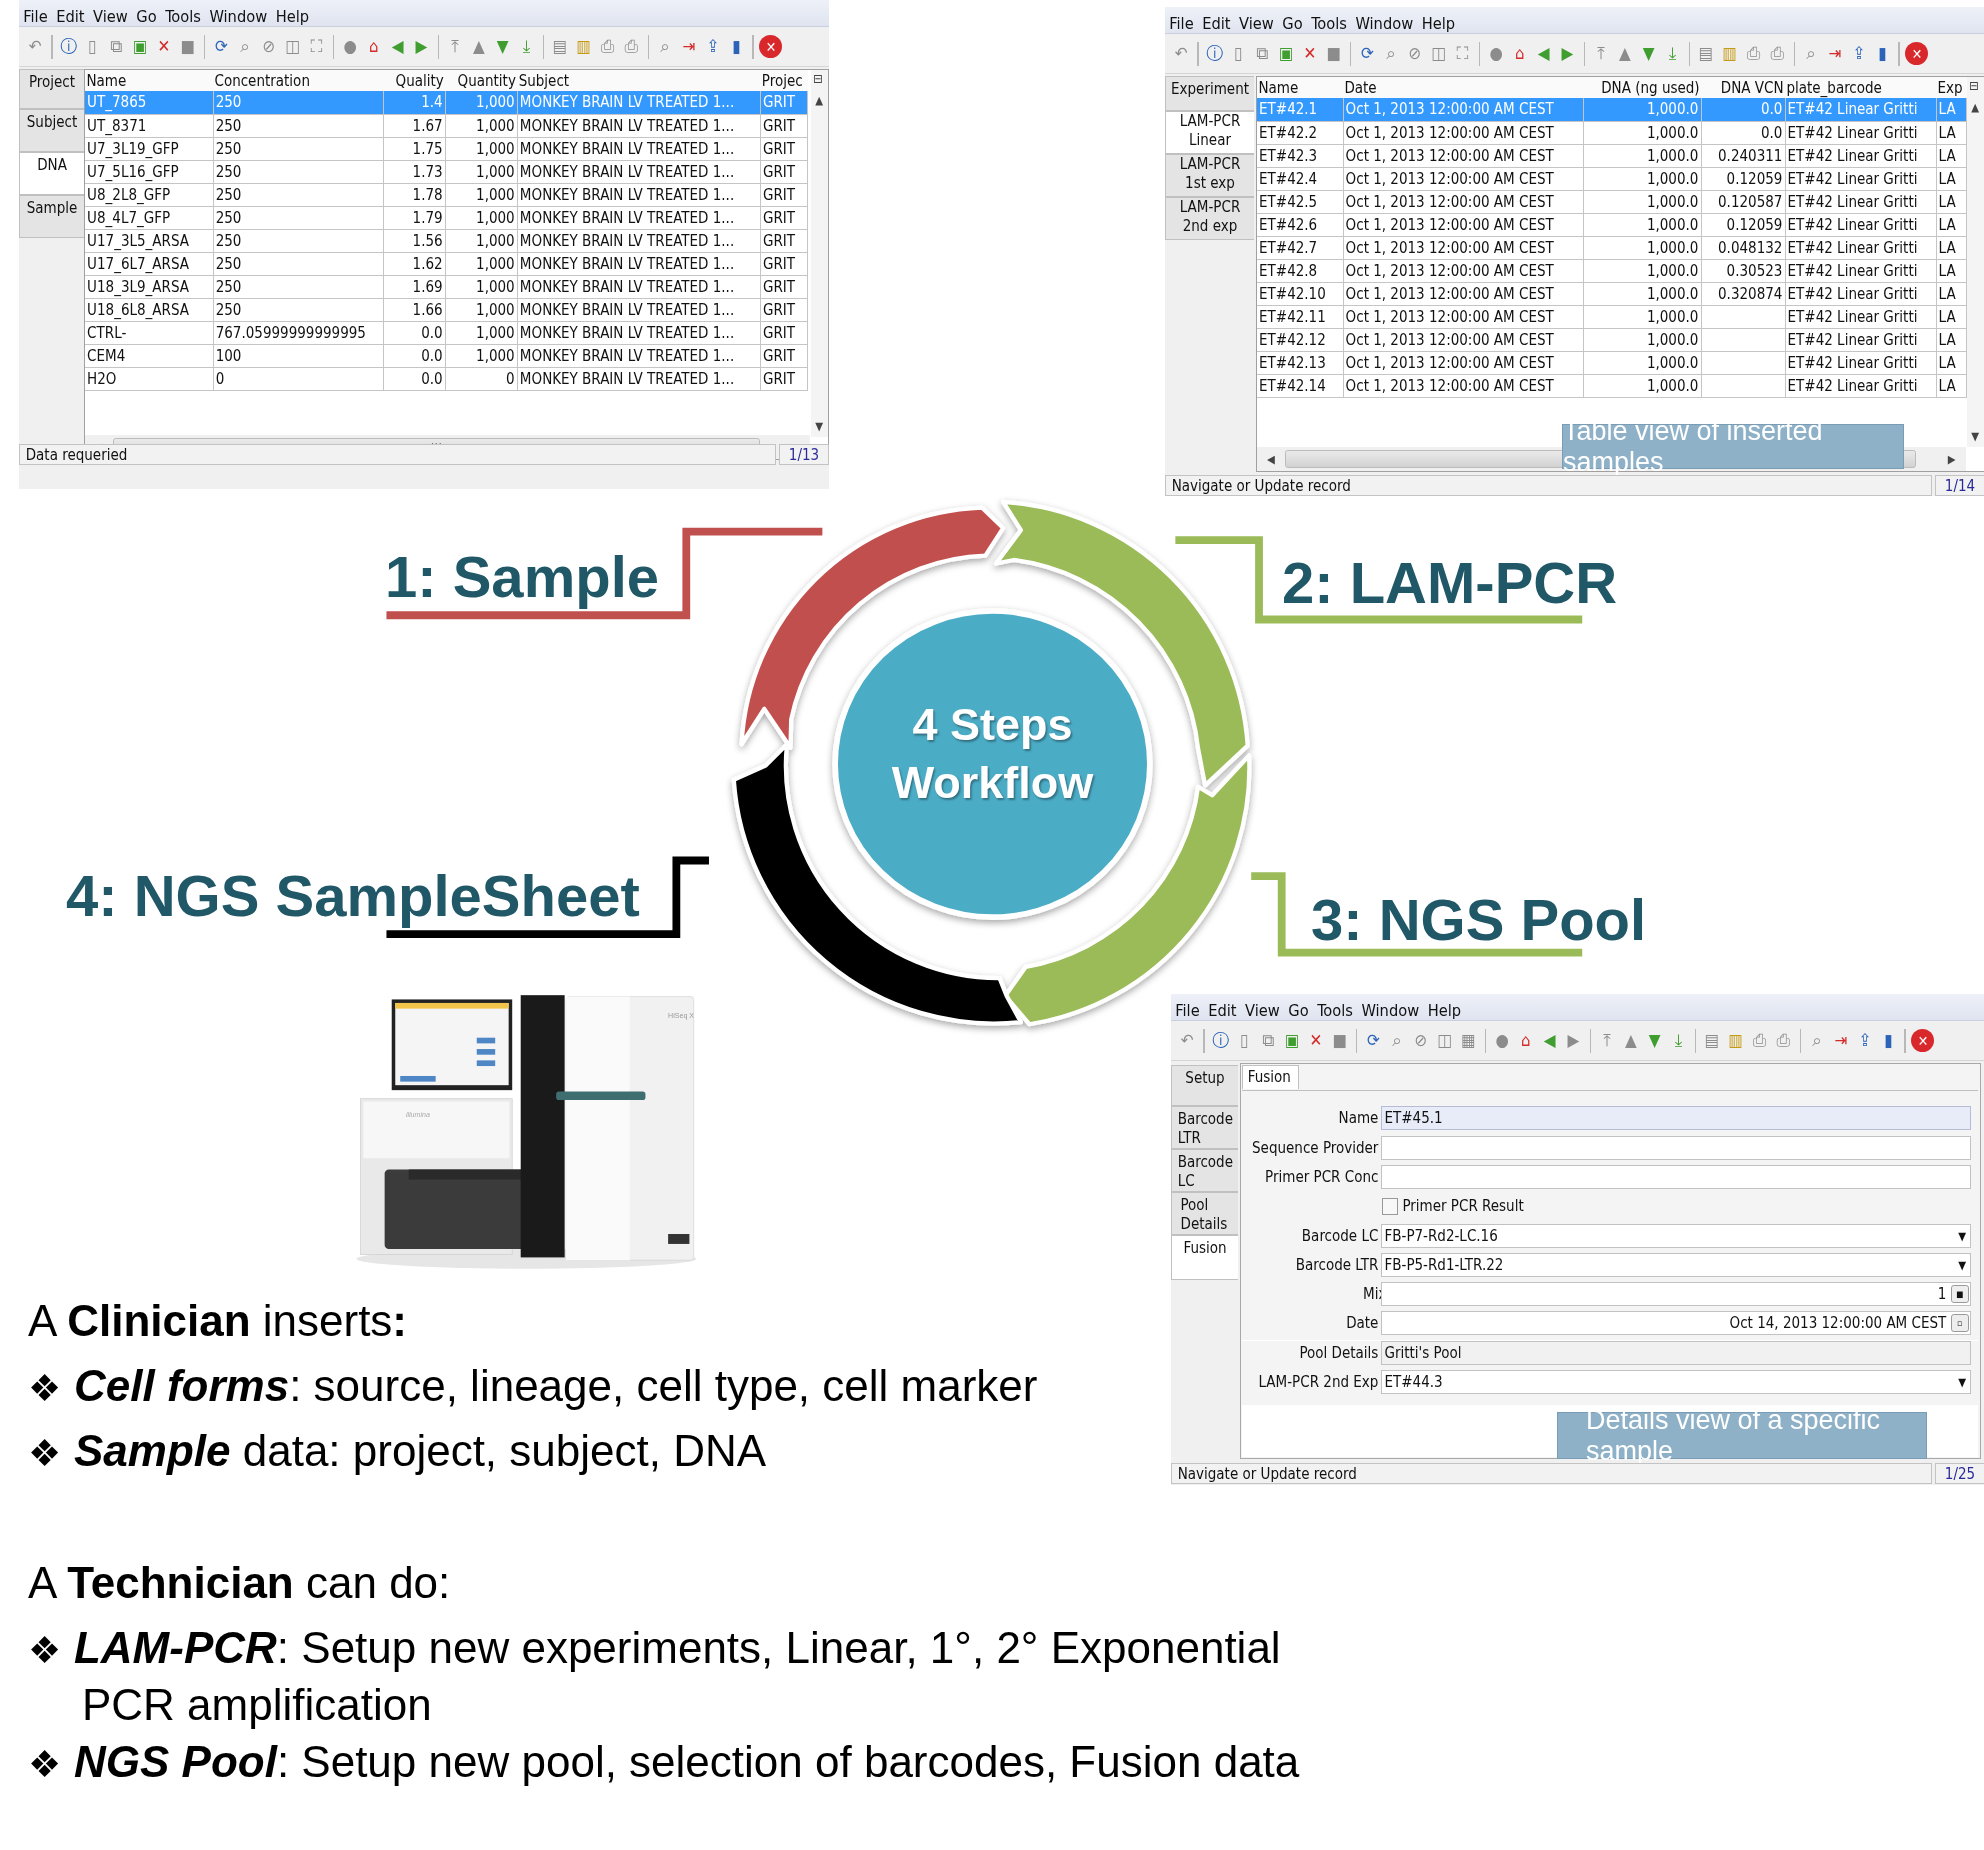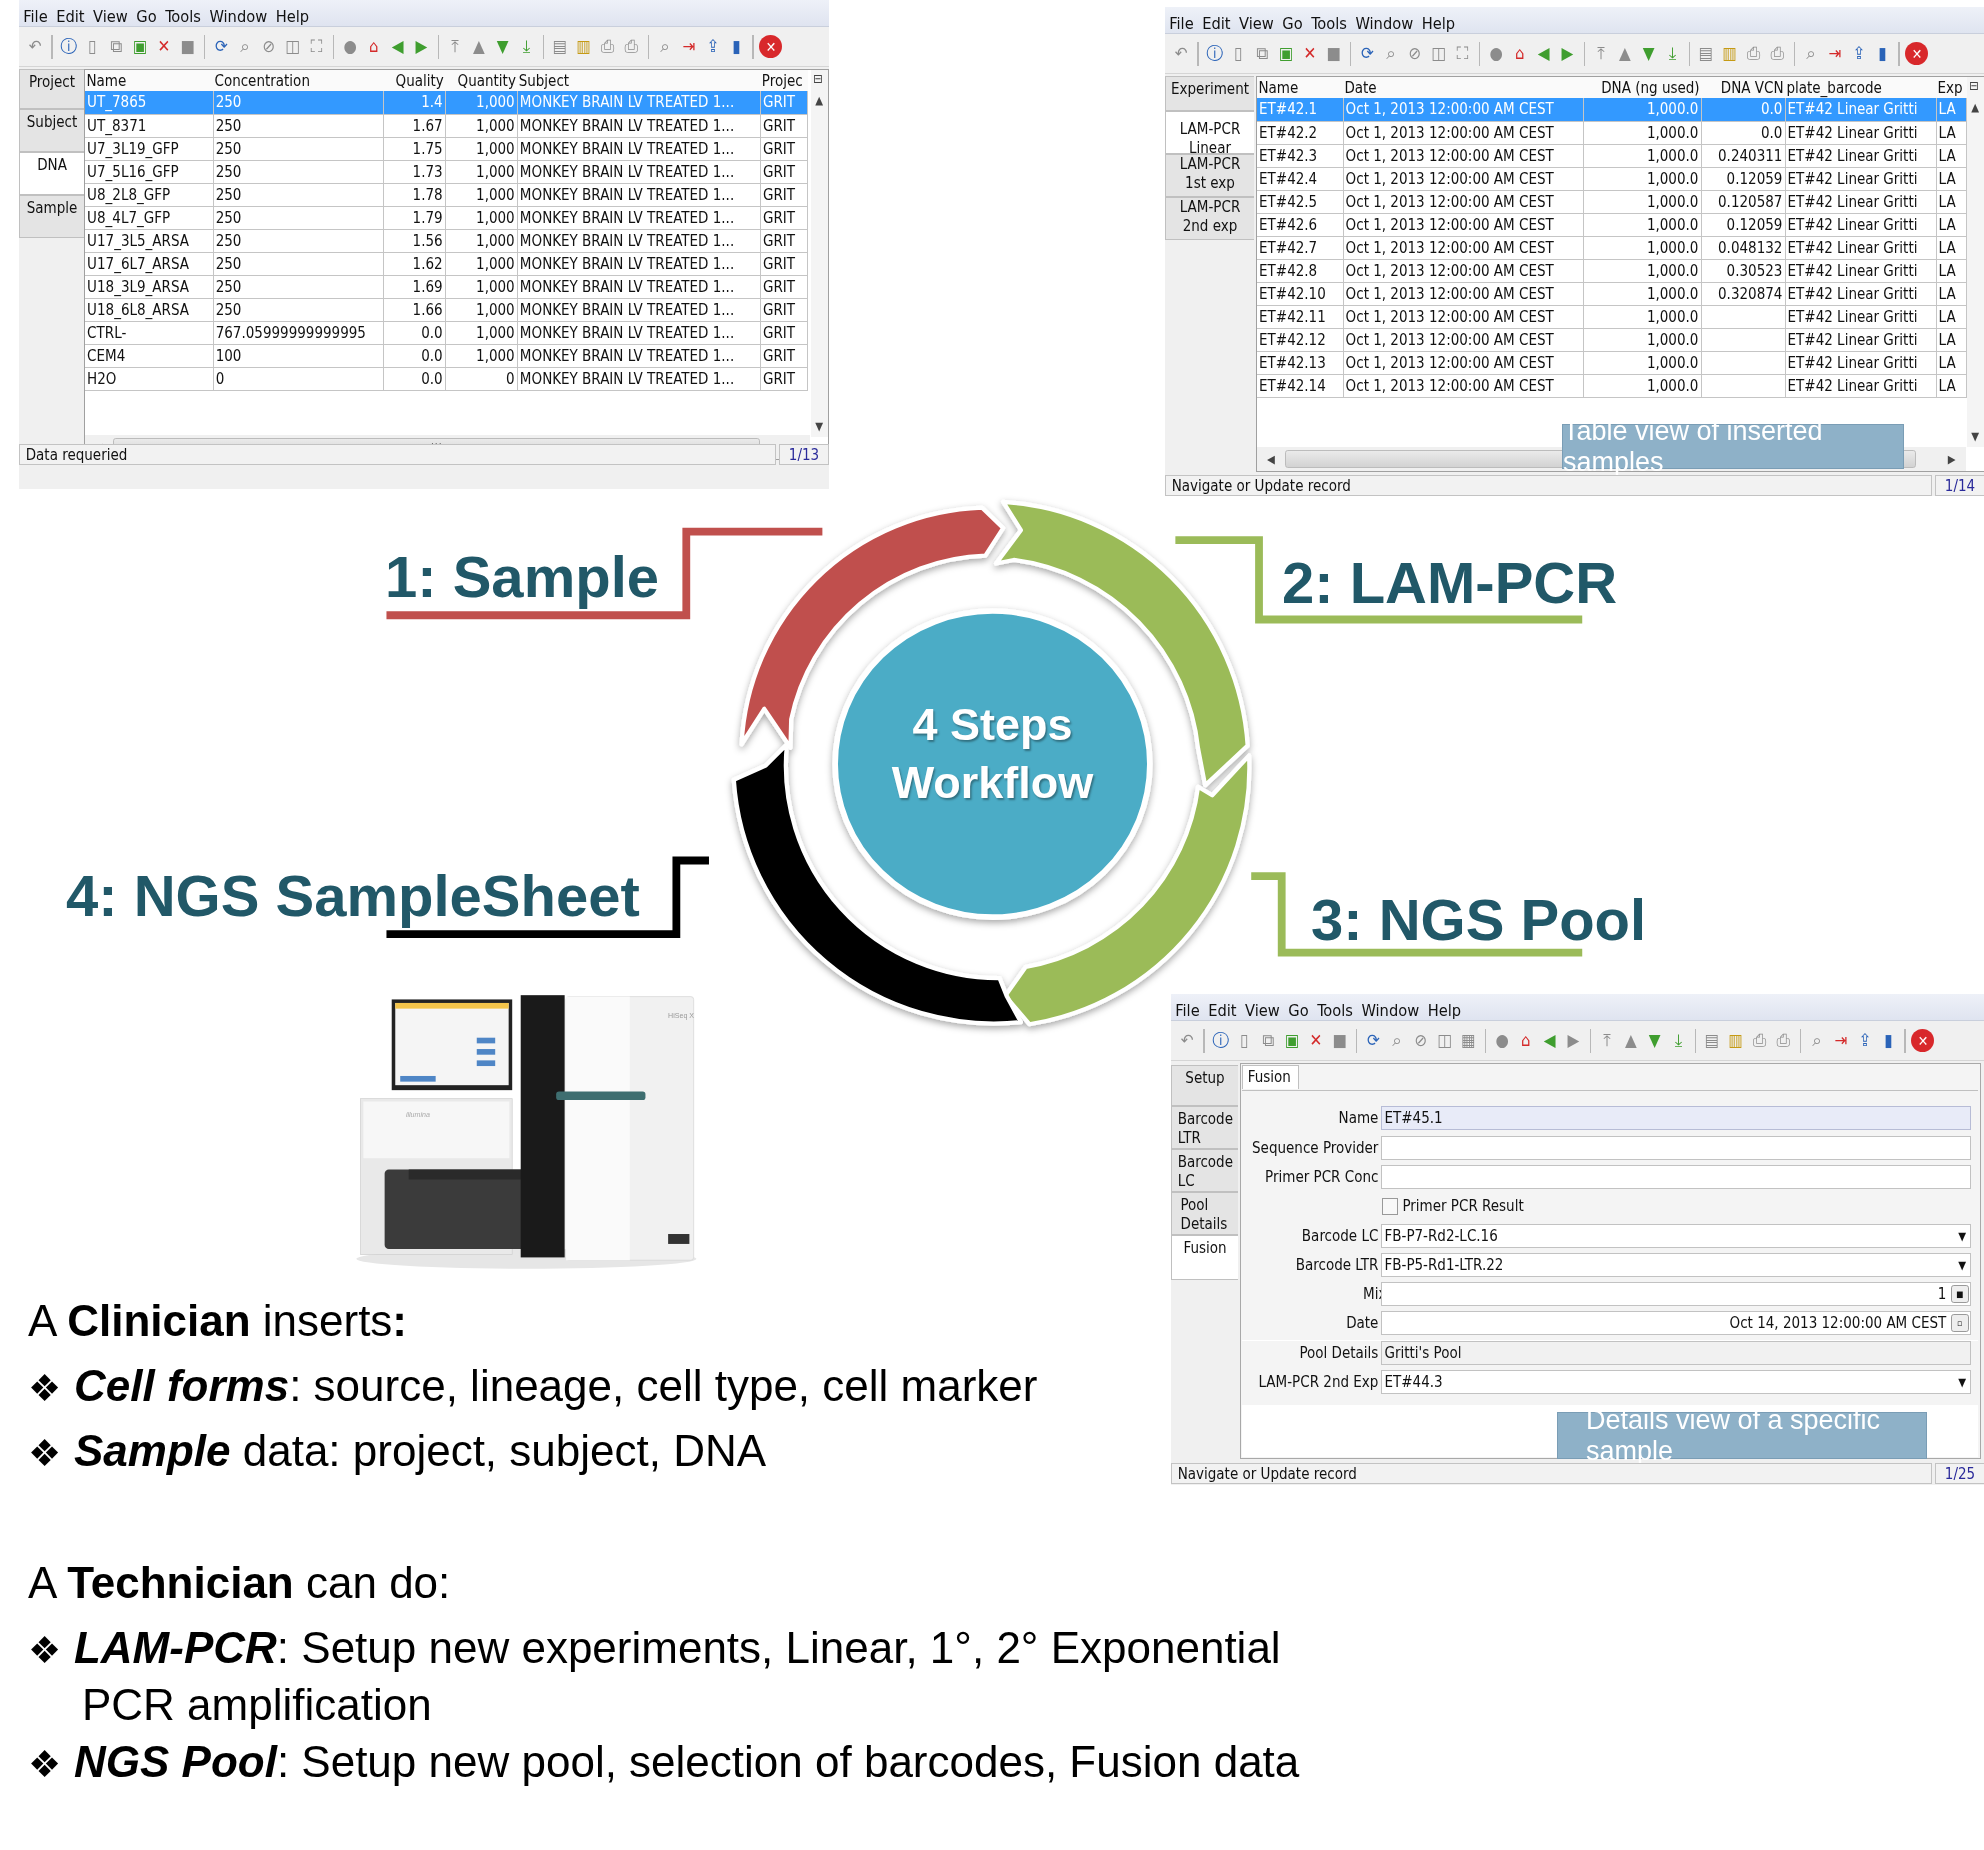--- a/index.html
+++ b/index.html
@@ -298,21 +298,21 @@
     <span class="tb gray">⌕</span>
     <span class="tb red">⇥</span>
     <span class="tb blue">⇪</span>
     <span class="tb blue">▮</span>
     <span class="tb sep"></span>
     <span class="tb closebtn">✕</span>
   </div>
 
   <div class="sidetabs" style="top:69px; width:89px;">
     <div class="sidetab" style="height:35px;">Experiment</div>
-    <div class="sidetab active" style="height:43px; padding:8px 7px;">LAM-PCR Linear</div>
+    <div class="sidetab active" style="height:43px; padding:0 7px;">LAM-PCR Linear</div>
     <div class="sidetab" style="height:43px; padding:0 7px;">LAM-PCR 1st exp</div>
     <div class="sidetab" style="height:43px; padding:0 7px;">LAM-PCR 2nd exp</div>
   </div>
 
   <div class="grid" style="left:91px; top:69px; width:729px; height:396px;">
     <table class="t" id="lampcr-table" style="width:709px;">
       <colgroup>
           <col style="width:86px">
           <col style="width:240px">
           <col style="width:118px">

